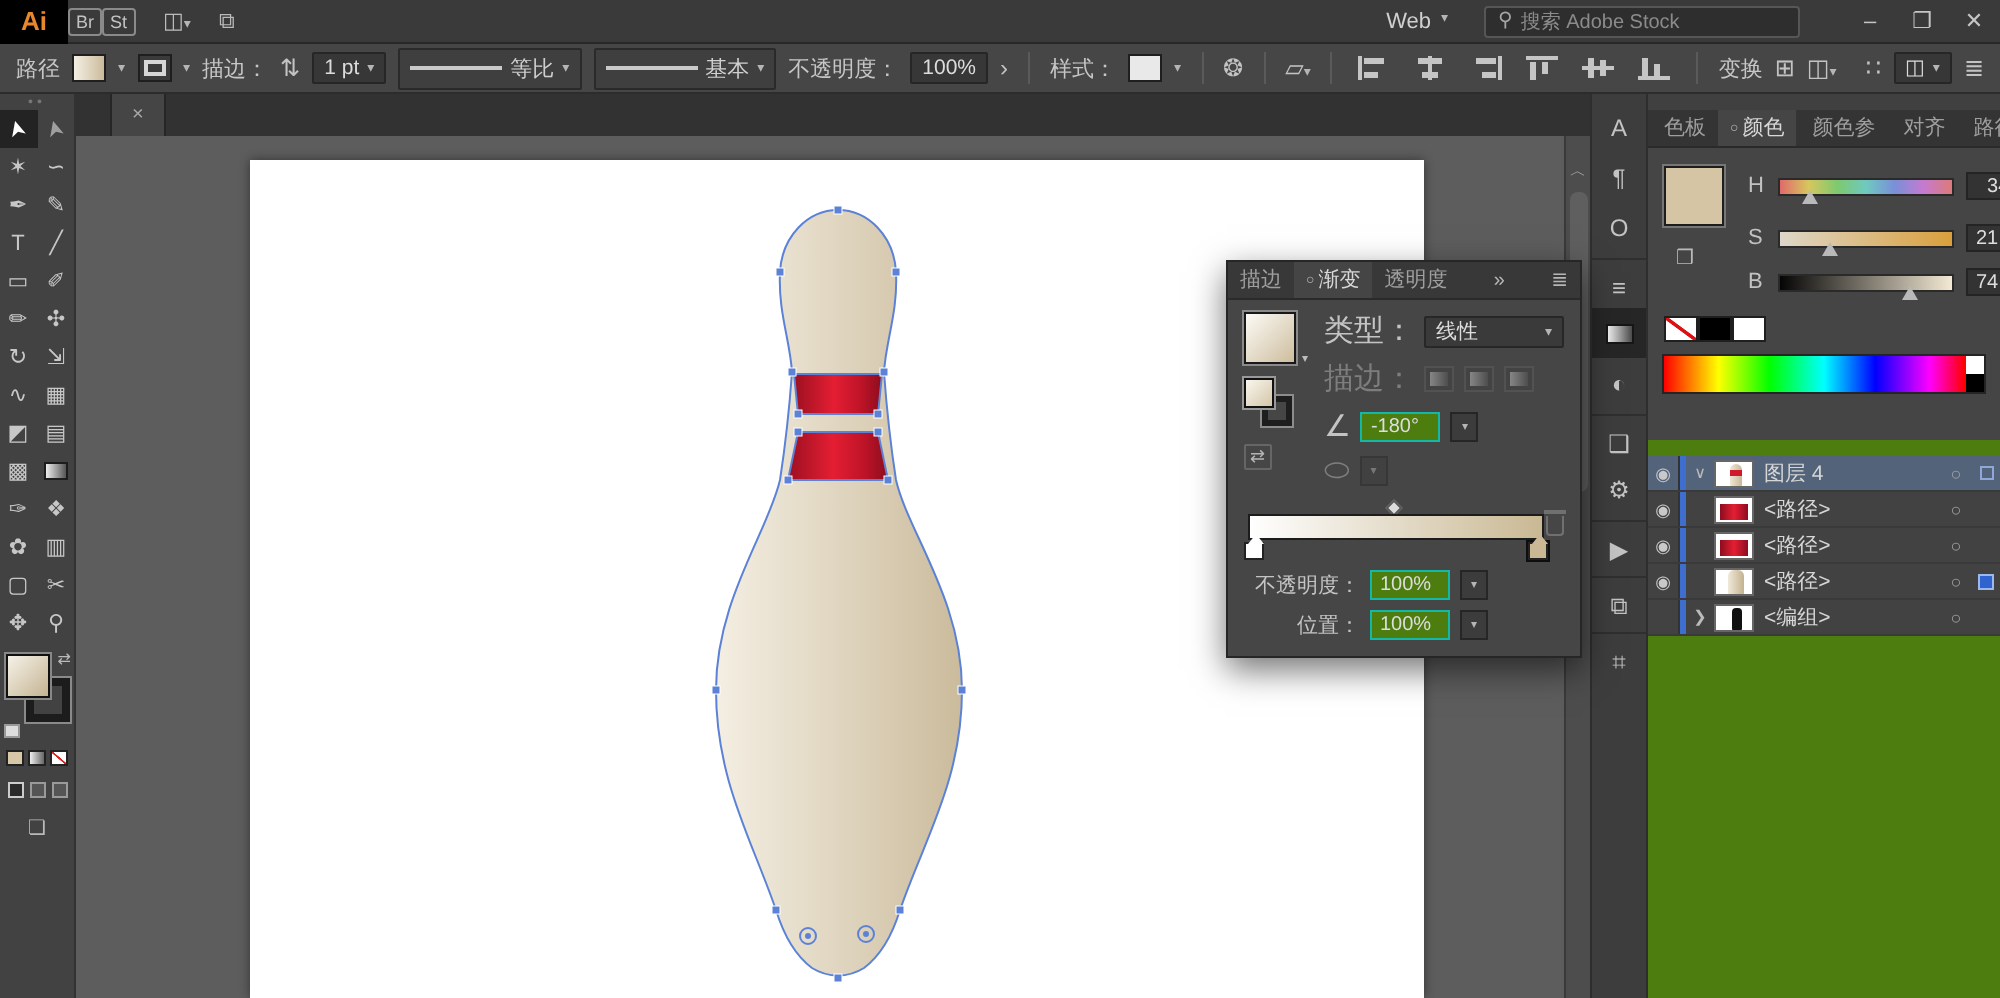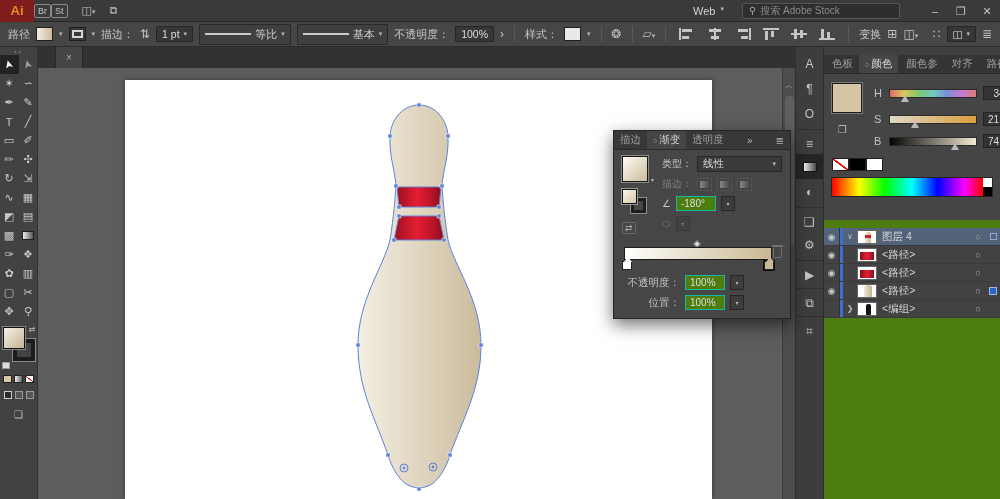--- a/index.html
+++ b/index.html
@@ -1,20 +1,20 @@
 <!DOCTYPE html>
 <html><head>
 <meta charset="utf-8">
 <style>
   *{margin:0;padding:0;box-sizing:border-box;font-family:"Liberation Sans","DejaVu Sans",sans-serif;}
   html,body{width:1000px;height:499px;overflow:hidden;background:#404040;font-size:11px;color:#cfcfcf;-webkit-font-smoothing:antialiased;}
   .ni{user-select:none}
   
   #menubar{position:absolute;left:0;top:0;width:1000px;height:22px;background:#3a3a3a;border-bottom:1px solid #282828;display:flex;align-items:center;z-index:30}
-  #ai-logo{width:34px;height:22px;background:#7f1d1d;color:#e8872b;font-weight:bold;font-size:13px;display:flex;align-items:center;justify-content:center}
+  #ai-logo{width:34px;height:22px;background:#000000;color:#e8872b;font-weight:bold;font-size:13px;display:flex;align-items:center;justify-content:center}
   #menus{display:flex;align-items:center;margin-left:4px}
   #menus .mi{padding:0 10px;line-height:22px;color:#cfcfcf;cursor:default;font-size:11px}
   .mb-ico{color:#c3c3c3;font-size:9px;border:1px solid #8a8a8a;border-radius:2px;padding:1px 3px;margin-left:0}
   .mb-plain{color:#bbb;font-size:11px;margin-left:14px}
   #menubar .spacer{flex:1}
   #workspace{display:flex;align-items:flex-start;gap:5px;margin-right:18px;color:#d0d0d0}
   #searchbox{display:flex;align-items:center;gap:4px;background:#2e2e2e;border:1px solid #565656;border-radius:2px;height:16px;width:158px;padding:0 6px;margin-right:22px}
   #searchbox .ph{color:#8b8b8b;font-size:10px}
   #searchbox .sic{color:#a5a5a5;font-size:10px}
   .winbtn{width:26px;text-align:center;color:#c5c5c5;font-size:11px;line-height:22px}
@@ -129,21 +129,21 @@
   .gp-grid{display:flex;gap:8px}
   .gp-left{width:32px;display:flex;flex-direction:column;align-items:flex-start;gap:7px}
   .gp-swatch{width:26px;height:26px;background:linear-gradient(135deg,#fdfbf6,#cdbd9e);border:1px solid #181818;outline:1px solid #8a8a8a;position:relative}
   .gp-swatch .sc{position:absolute;right:-7px;bottom:-2px;font-size:6px;color:#bbb}
   .gp-fs{position:relative;width:28px;height:26px}
   .gp-fs .f{position:absolute;left:0;top:0;width:15px;height:15px;background:linear-gradient(135deg,#faf7ef,#d4c6a8);border:1px solid #111;outline:1px solid #999;z-index:2}
   .gp-fs .s{position:absolute;left:9px;top:9px;width:15px;height:15px;border:3px solid #1e1e1e;outline:1px solid #8c8c8c}
   .gp-rev{color:#b5b5b5;font-size:9px;border:1px solid #666;padding:0 2px;border-radius:1px}
   .gp-right{flex:1;display:flex;flex-direction:column;gap:5px}
   .gp-row{display:flex;align-items:center;gap:5px}
-  .gp-lab{color:#c4c4c4;font-size:10px}
+  .gp-lab{color:#c4c4c4;font-size:15px}
   .gp-lab.dis{color:#7d7d7d}
   .gp-select{flex:1;background:#3a3a3a;border:1px solid #272727;border-radius:1px;height:16px;display:flex;align-items:center;justify-content:space-between;padding:0 5px;color:#ddd;font-size:10.5px}
   .gp-mini{width:15px;height:13px;background:#414141;border:1px solid #5c5c5c;display:inline-block;position:relative;opacity:.55}
   .gp-mini::after{content:"";position:absolute;left:2px;top:2px;right:2px;bottom:2px;background:linear-gradient(90deg,#bbb,#555)}
   .gp-valbox{background:#4d7c0f;border:1px solid #14b8a6;color:#ddd;font-size:10px;height:15px;line-height:14px;padding:0 4px;min-width:40px}
   .gp-caretbox{width:14px;height:15px;background:#3c3c3c;border:1px solid #262626;display:flex;align-items:center;justify-content:center}
   .gp-caretbox .caret{font-size:6px}
   .dis2{opacity:.45}
   #gslider{position:relative;height:30px;margin-top:6px;width:160px}
   #gbar{position:absolute;left:2px;top:7px;width:148px;height:13px;border:1px solid #1c1c1c;background:linear-gradient(90deg,#ffffff,#c9b893)}

